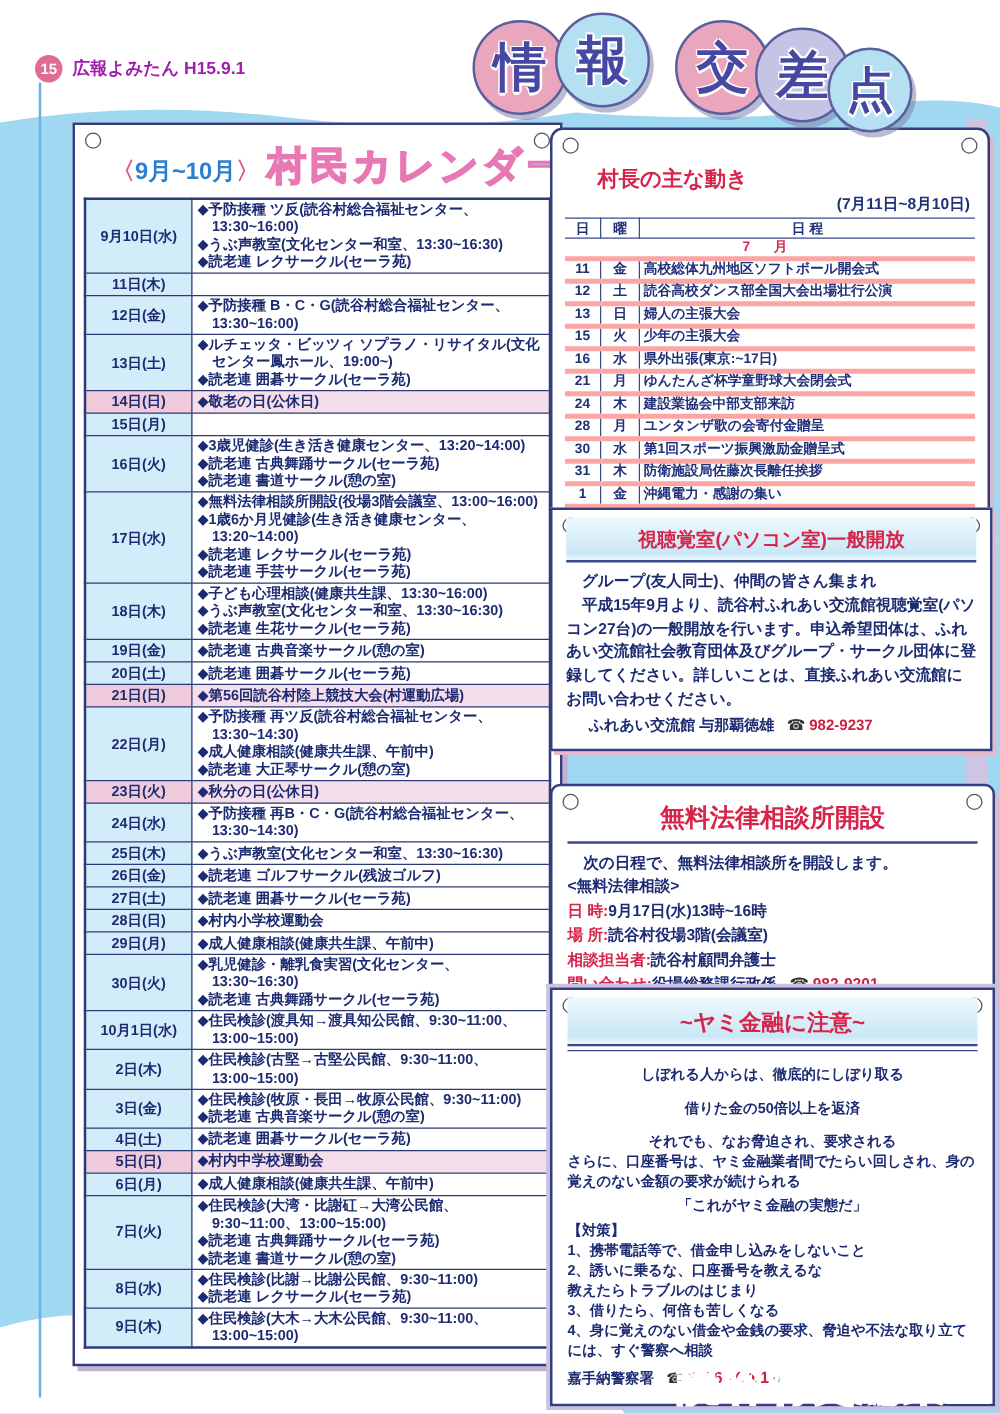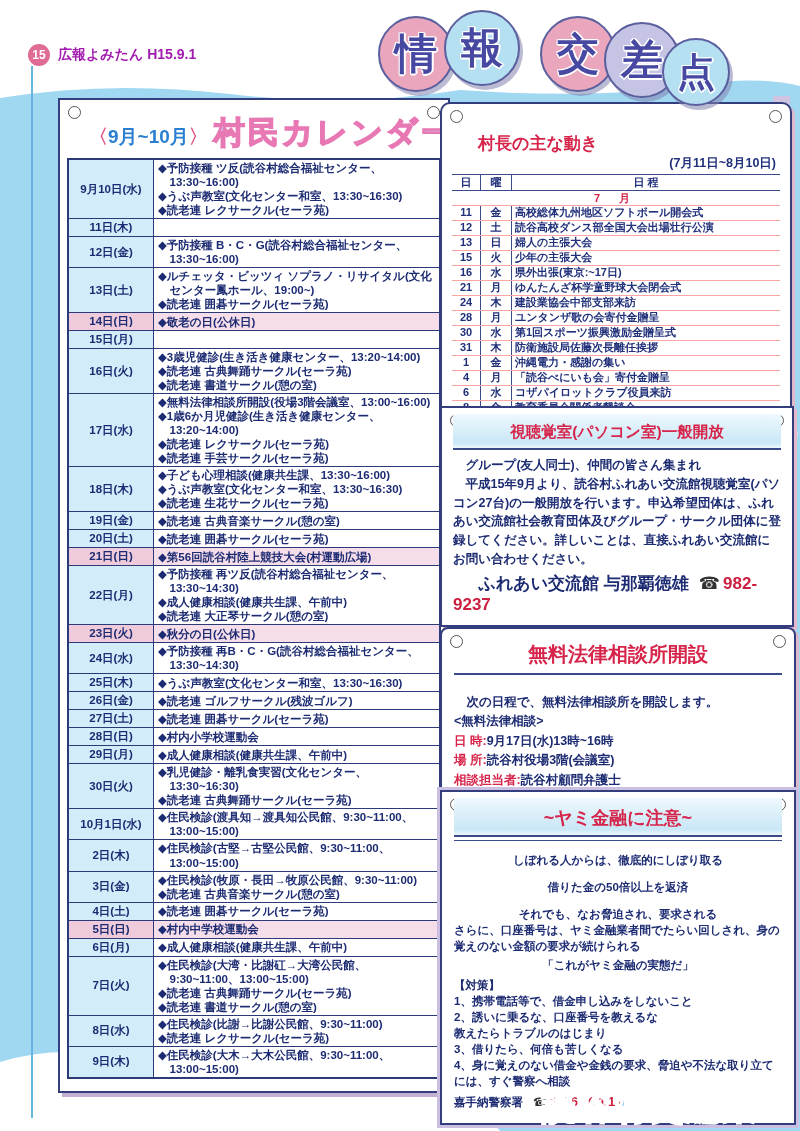--- a/index.html
+++ b/index.html
@@ -44,39 +44,39 @@
   tr.holiday .event-cell{background:#f5dde9;}
   .event-cell{background:#fff;padding:1px 4px;vertical-align:middle;min-height:14px;}
   .event-line{color:#1c2b72;font-weight:bold;font-size:11.5px;line-height:1.22;padding-left:1em;text-indent:-1em;}
 
   
   .mayor-panel{left:440px;top:102px;width:328px;border-radius:10px;box-shadow:3px 3px 0 #dcb9ca;padding:24px 10px 10px;}
   .mayor-title{color:#d6244a;font-size:17px;font-weight:bold;margin:4px 0 0 26px;}
   .mayor-sub{text-align:right;color:#21307a;font-weight:bold;font-size:12.5px;margin:0 4px 2px 0;}
   table.mayor{width:100%;border-collapse:collapse;font-size:11px;color:#21307a;font-weight:bold;}
   table.mayor th{border-bottom:1.5px solid #3a4a8a;border-top:1.5px solid #3a4a8a;padding:0 2px;font-size:11px;}
-  table.mayor td{border-bottom:1px solid #fca5a5;padding:0.5px 3px;line-height:1.18;}
+  table.mayor td{border-bottom:4px solid #fca5a5;padding:0.5px 3px;line-height:1.18;}
   table.mayor th:nth-child(1),table.mayor td:nth-child(1){width:22px;text-align:center;border-right:1px solid #3a4a8a;}
   table.mayor th:nth-child(2),table.mayor td:nth-child(2){width:24px;text-align:center;border-right:1px solid #3a4a8a;}
   td.section-label{color:#d6244a;text-align:center;letter-spacing:8px;border-right:none !important;}
 
   
   .av-panel{left:440px;top:406px;width:328px;box-shadow:3px 3px 0 #e4b9cc;padding:6px 11px 10px;}
   .box-title{position:relative;text-align:center;color:#d6244a;font-weight:bold;
              background:linear-gradient(180deg,#eef8fd 0%,#c9e7f6 85%,#eef8fd 100%);}
   .av-title{font-size:15.5px;padding:8px 0 5px;border-bottom:2px solid #3a4a8a;}
   .av-body{margin-top:6px;}
   .para{color:#1c2b72;font-weight:bold;font-size:12.5px;line-height:1.5;text-indent:1em;}
-  .contact-line{color:#1c2b72;font-weight:bold;font-size:17px;margin-top:3px;text-indent:1.5em;}
+  .contact-line{color:#1c2b72;font-weight:bold;font-size:12px;margin-top:3px;text-indent:1.5em;}
   .phone-icon{color:#333;margin:0 3px 0 10px;}
   .phone-number{color:#cc2040;}
 
   .legal-panel{left:440px;top:627px;width:328px;border-radius:8px;box-shadow:3px 3px 0 #dcb9ca;padding:8px 12px 12px;}
   .legal-title{font-size:20px;padding:4px 0 5px;border-bottom:2px solid #3a4a8a;background:none;}
-  .legal-body{margin-top:18px;font-size:12.5px;font-weight:bold;color:#1c2b72;line-height:1.55;}
+  .legal-body{margin-top:6px;font-size:12.5px;font-weight:bold;color:#1c2b72;line-height:1.55;}
   .legal-intro{text-indent:1em;}
   .legal-item .lab{color:#d6244a;}
 
   .yami-panel{left:440px;top:790px;width:328px;box-shadow:0 0 0 3px #cabfe0;padding:6px 12px 12px;}
   .yami-title{font-size:18px;padding:8px 0 5px;}
   .yami-rule{height:3px;border-top:2px solid #3a4a8a;border-bottom:1px solid #3a4a8a;margin-bottom:7px;}
   .yami-body{font-size:11.5px;font-weight:bold;color:#1c2b72;line-height:1.4;}
   .yami-line.c{text-align:center;margin-top:11px;}
   .yami-slogan{text-align:center;margin:3px 0;}
   .yami-measure{white-space:pre-line;}

